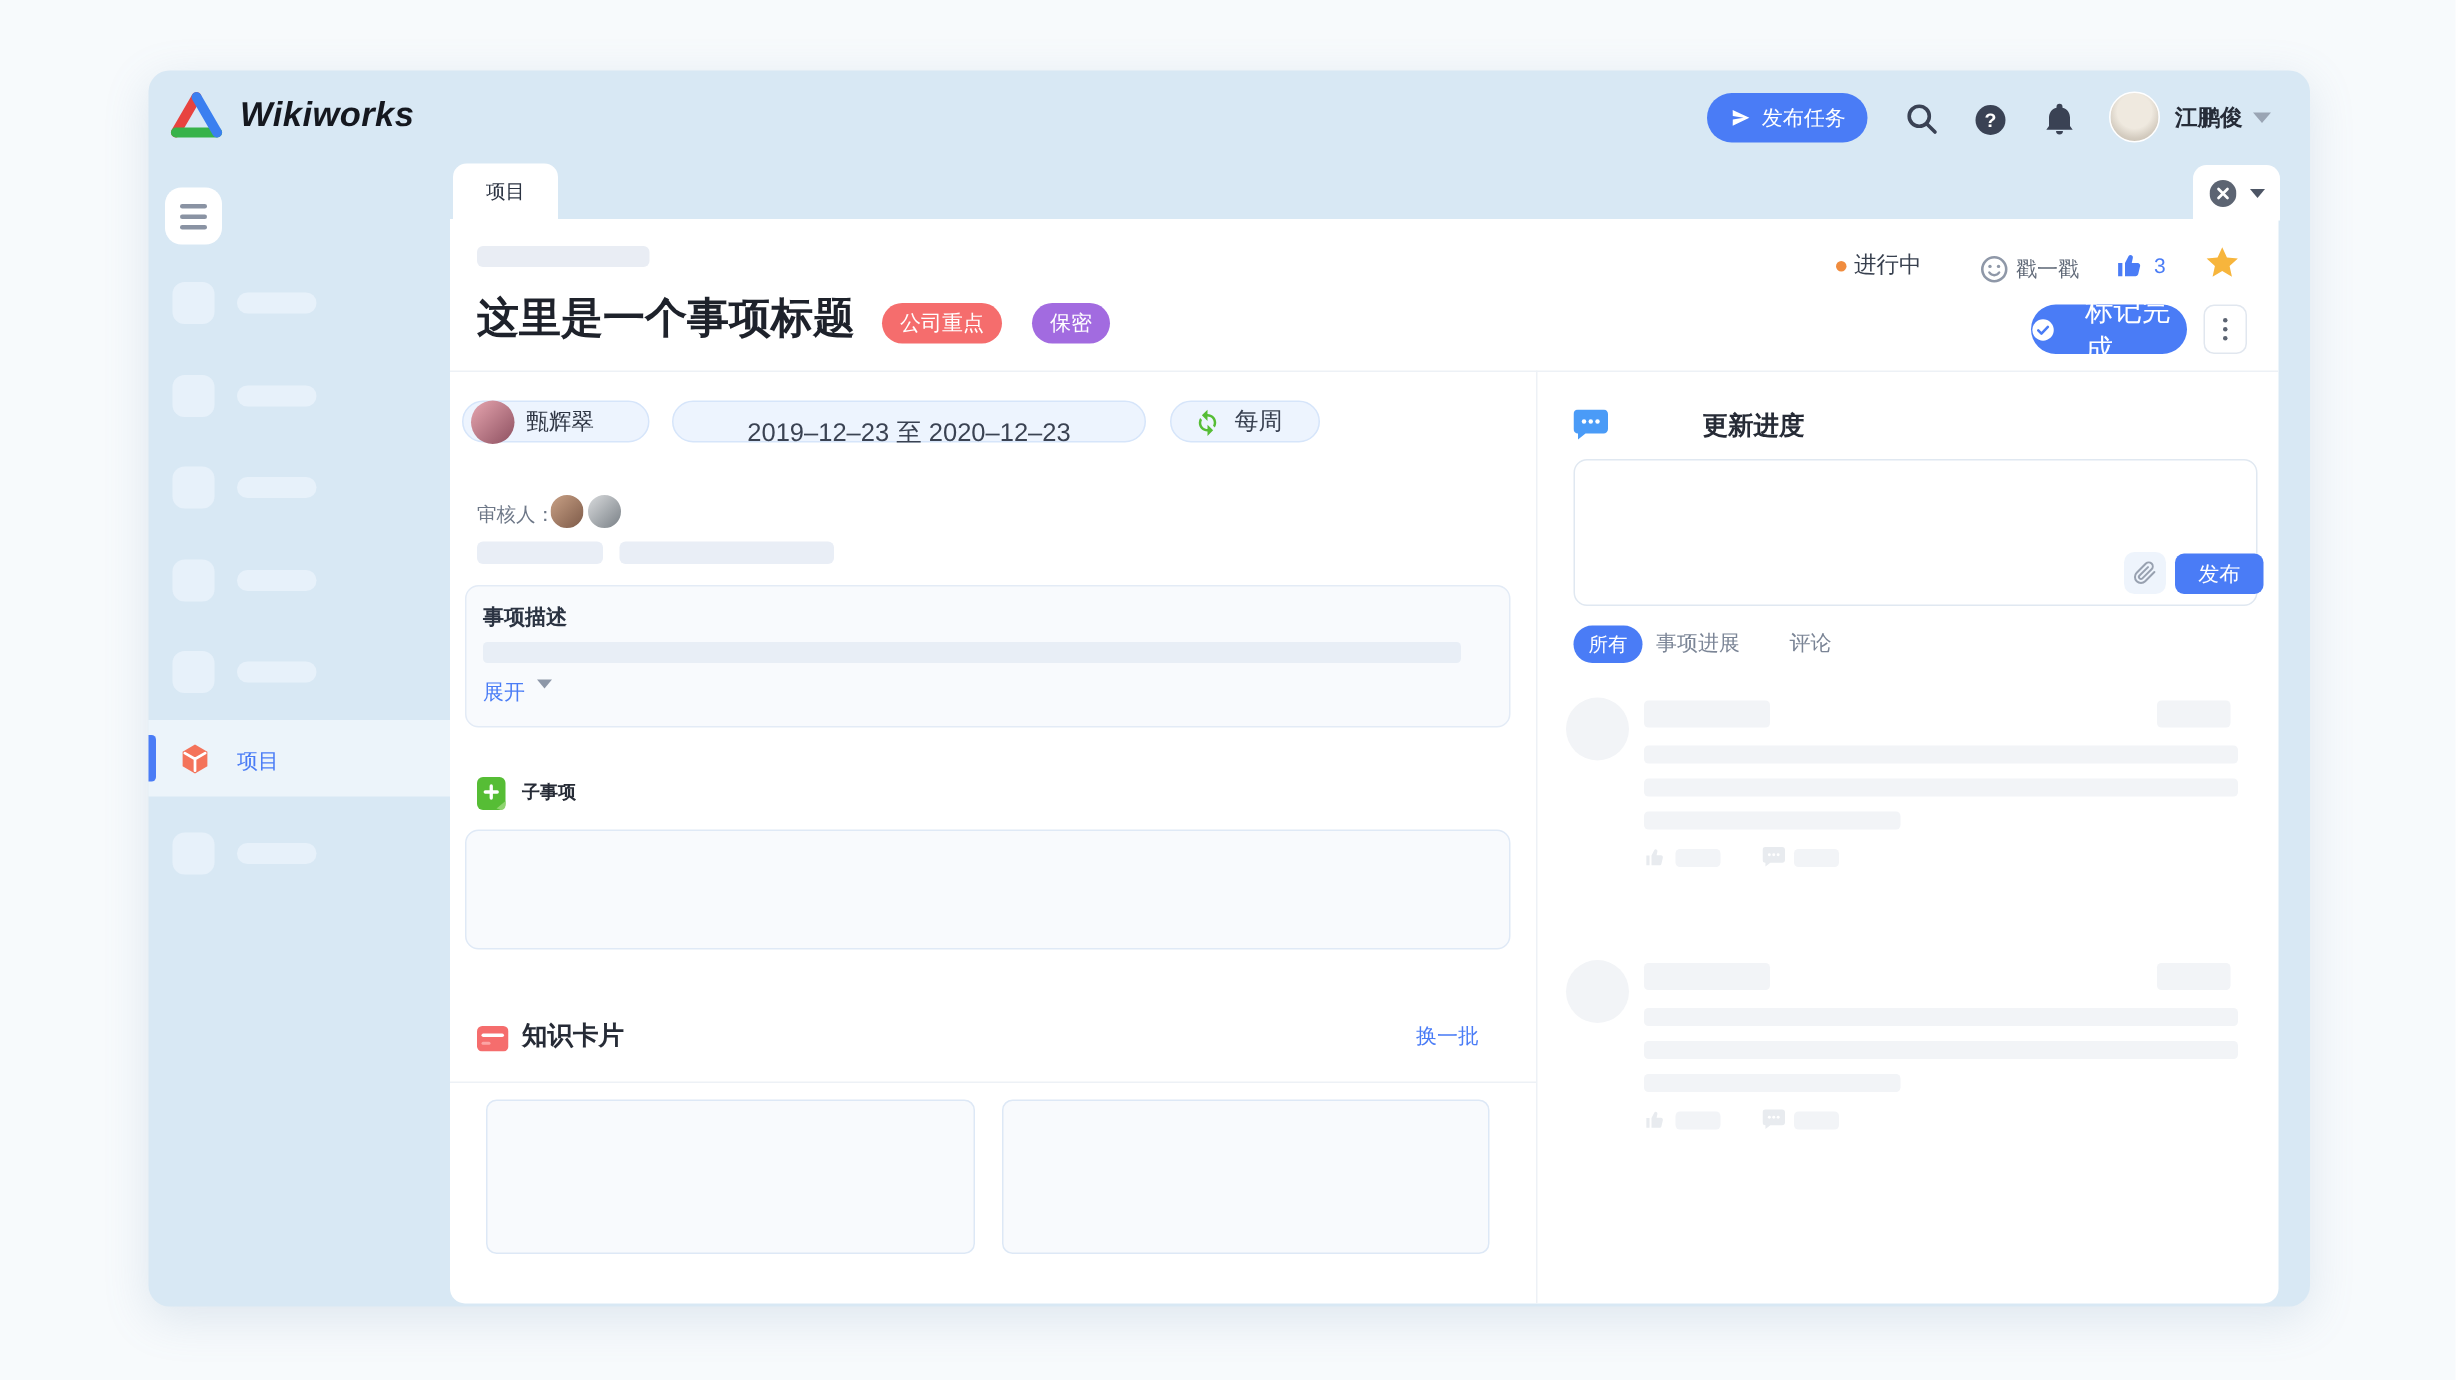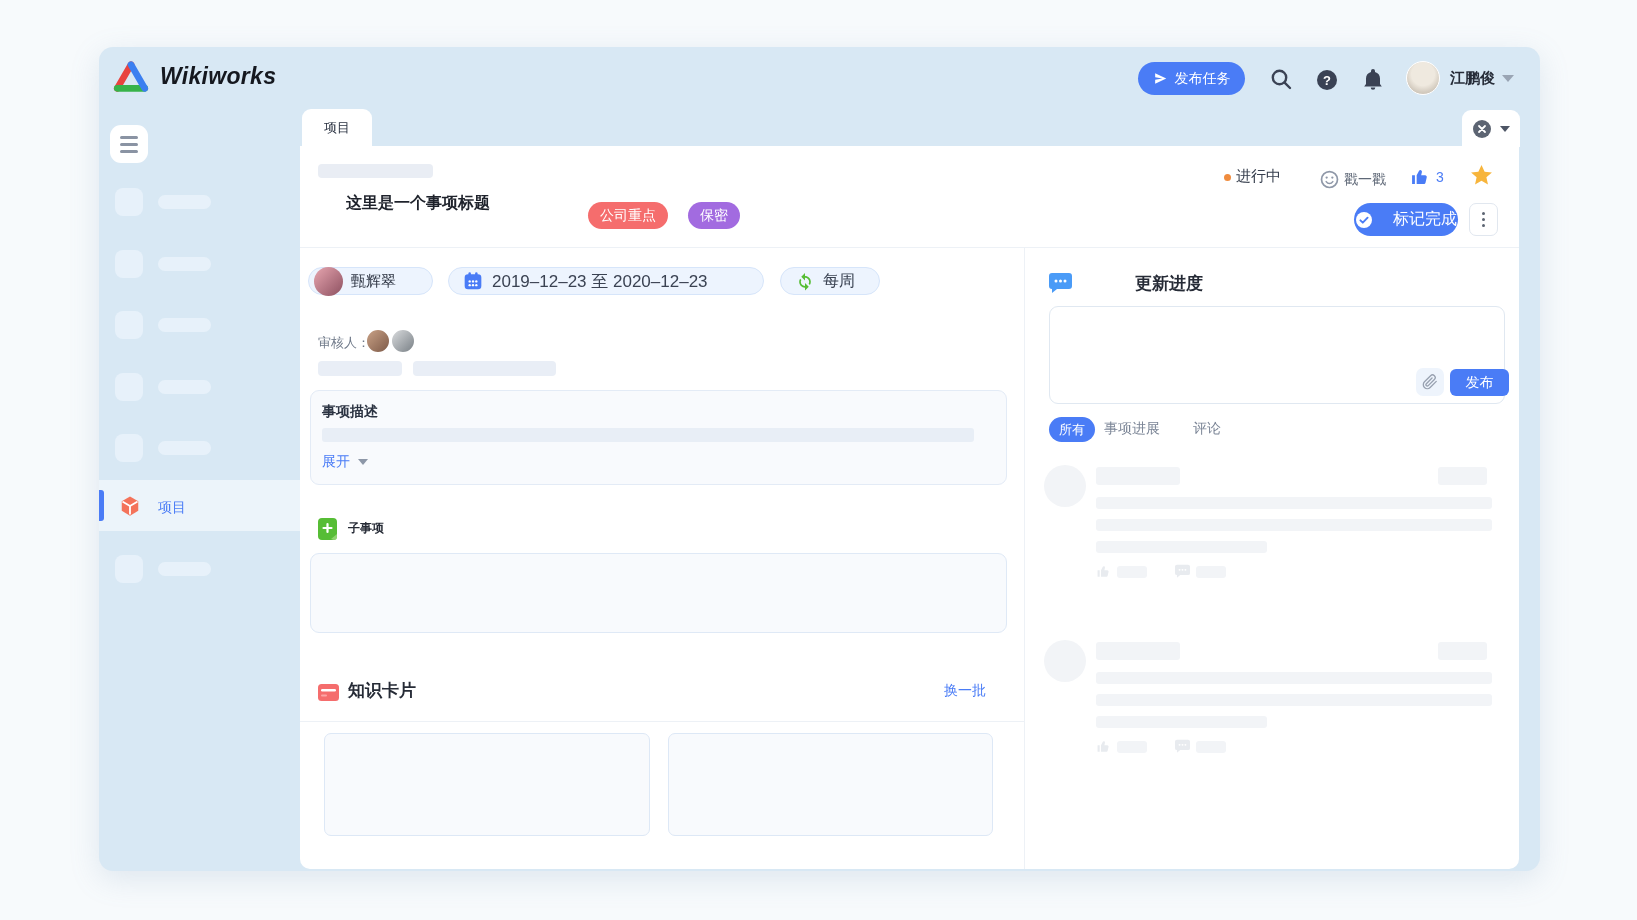--- a/index.html
+++ b/index.html
@@ -59,52 +59,52 @@
   .skel-title { left:318px; top:164px; width:115px; height:14px; }
 
   .status-dot { left:1224px; top:174px; width:7px; height:7px; border-radius:50%; background:#f08c3e; }
   .status-lbl { left:1236px; top:167px; font-size:15px; color:#38404f; }
   .poke-ico { left:1320px; top:170px; width:19px; height:19px; cursor:pointer; }
   .poke-lbl { left:1344px; top:171px; font-size:14px; color:#5f6877; cursor:pointer; }
   .like-ico { left:1410px; top:167px; width:20px; height:20px; cursor:pointer; }
   .like-count { left:1436px; top:169px; font-size:14px; color:#4a7cf6; }
   .star-ico { left:1469px; top:163px; width:25px; height:25px; cursor:pointer; }
 
-  .item-title { left:318px; top:193px; font-size:16px; font-weight:700; color:#1e222b;margin-left:28px; }
+  .item-title { left:318px; top:193px; font-size:28px; font-weight:700; color:#1e222b; }
   .tag { height:27px; border-radius:14px; color:#fff; font-size:14px; display:flex; align-items:center;
          padding:0 12px; top:202px; }
   .tag-red { left:588px; background:#f56d6d; }
   .tag-purple { left:688px; background:#a26be0; }
   .btn-complete { left:1354px; top:203px; width:104px; height:33px; border-radius:17px; background:#4a7cf6;
-                  color:#fff; font-size:16px; display:flex; align-items:center; justify-content:center; gap:20px; cursor:pointer; }
+                  color:#fff; font-size:19px; display:flex; align-items:center; justify-content:center; gap:20px; cursor:pointer; }
   .btn-more { left:1469px; top:203px; width:29px; height:33px; border-radius:7px; border:1px solid #e1e7ef;
               background:#fff; display:flex; flex-direction:column; align-items:center; justify-content:center; gap:3px; cursor:pointer; }
   .btn-more i { width:3px; height:3px; border-radius:50%; background:#5c6472; display:block; }
 
   .pill { top:267px; height:28px; border-radius:20px; background:#edf4fe; border:1px solid #d6e5fa;
           display:flex; align-items:center; cursor:pointer; }
   .pill-owner { left:308px; width:125px; padding:0 14px 0 5px; gap:8px; }
   .owner-av { width:29px; height:29px; border-radius:50%;
               background:linear-gradient(135deg,#e7a6b0,#8d5060); }
   .pill-owner span { font-size:15px; color:#2e3543; }
-  .pill-date { left:448px; width:316px; padding:0 14px; gap:9px; font-size:17px; color:#3a4252; }
+  .pill-date { left:448px; width:316px; padding:0 14px; gap:9px; font-size:17px; color:#3a4252;flex-direction:column; }
   .pill-recur { left:780px; width:100px; padding:0 14px; gap:8px; font-size:16px; color:#3a4252; }
 
   .reviewers-lbl { left:318px; top:334px; font-size:13px; color:#6e7888; }
   .rev-av { top:328px; width:26px; height:26px; border-radius:50%; border:2px solid #fff; cursor:pointer; }
   .rev-av1 { left:365px; background:linear-gradient(135deg,#c9a186,#7d5a48); }
   .rev-av2 { left:390px; background:linear-gradient(135deg,#d9dbdd,#798086); }
   .skel-a { left:318px; top:361px; width:84px; height:15px; background:#e9eef6; }
   .skel-b { left:413px; top:361px; width:143px; height:15px; background:#e9eef6; }
 
   .desc-box { left:310px; top:390px; width:697px; height:95px; background:#f8fafd;
               border:1px solid #e3ebf6; border-radius:9px; }
   .desc-title { left:322px; top:403px; font-size:14px; font-weight:700; color:#2b3342; }
   .desc-line { left:322px; top:428px; width:652px; height:14px; background:#e8eef6; border-radius:3px; }
-  .desc-expand { left:322px; top:453px; font-size:14px; color:#4a7cf6; display:flex; align-items:center; gap:8px; cursor:pointer; }
+  .desc-expand { left:322px; top:453px; font-size:14px; color:#4a7cf6; display:flex; gap:8px; cursor:pointer; }
   .desc-expand .tri { width:0; height:0; border-left:5px solid transparent; border-right:5px solid transparent;
                       border-top:6px solid #8d97a8; }
 
   .sec-ico { width:21px; height:23px; }
   .sub-ico { left:318px; top:518px; }
   .sub-title { left:348px; top:520px; font-size:12px; font-weight:700; color:#262b36; }
   .sub-box { left:310px; top:553px; width:697px; height:80px; background:#f8fafd;
              border:1px solid #dfe9f6; border-radius:9px; }
 
   .knw-ico { left:318px; top:684px; width:21px; height:17px; }

